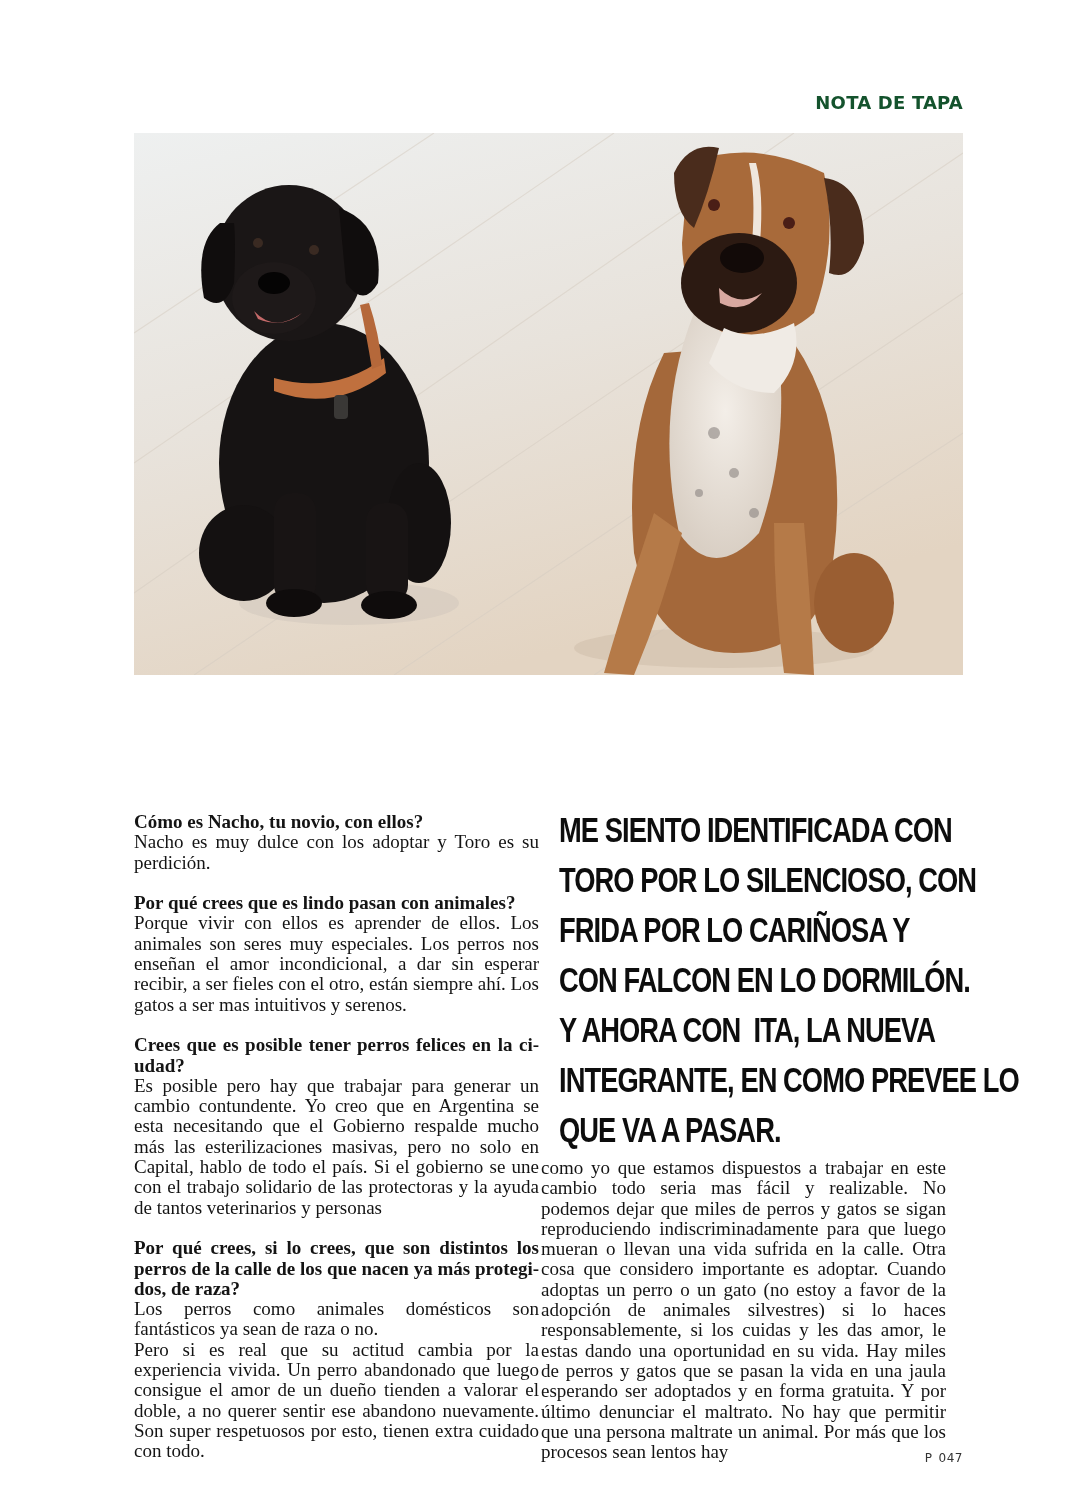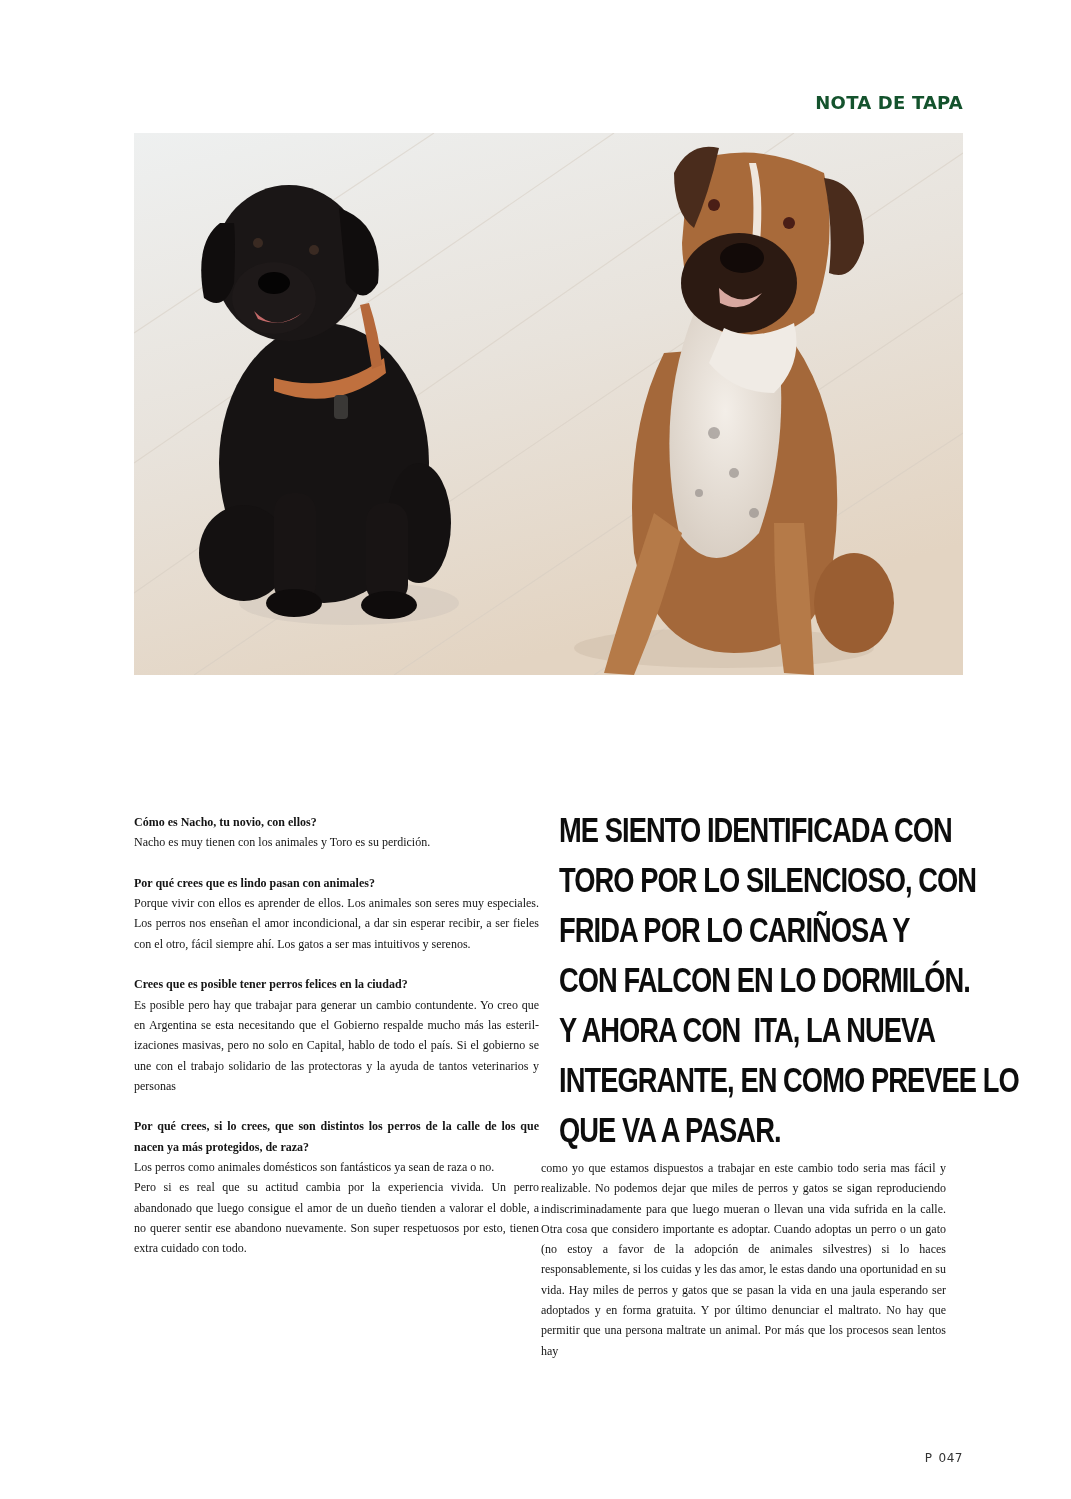--- a/index.html
+++ b/index.html
@@ -13,21 +13,21 @@
     }
 
     .photo {
       position: absolute; left: 134px; top: 133px; width: 829px; height: 542px;
       overflow: hidden; background: #e9e4de;
     }
     .photo svg { display: block; width: 100%; height: 100%; }
 
     .col {
       position: absolute; top: 812px; width: 405px;
-      font-size: 12px; line-height: 20.3px; text-align: justify;
+      font-size: 19px; line-height: 20.3px; text-align: justify;
       hyphens: manual;
     }
     .col-left { left: 134px; }
     .col-right { left: 541px; top: 1158px; width: 405px; }
 
     .qa { margin-bottom: 20.3px; }
     .q { font-weight: bold; display: block; }
     .a { display: block; }
     .a + .a { }
 
@@ -138,25 +138,25 @@
       <circle cx="655" cy="90" r="6" fill="#4a1e16"></circle>
 
       <path d="M590 195 Q620 210 660 190 Q670 230 640 260 Q600 260 575 230 Z" fill="#f0ebe5"></path>
     </g>
   </svg>
 </div>
 
 <div class="col col-left">
   <div class="qa">
     <span class="q">Cómo es Nacho, tu novio, con ellos?</span>
-    <span class="a">Nacho es muy tienen con los animales y Toro es su per­dición.</span>
+    <span class="a">Nacho es muy dulce con los adoptar y Toro es su per­dición.</span>
   </div>
   <div class="qa">
     <span class="q">Por qué crees que es lindo pasan con animales?</span>
-    <span class="a">Porque vivir con ellos es aprender de ellos. Los animales son seres muy especiales. Los perros nos enseñan el amor incondicional, a dar sin esperar recibir, a ser fieles con el otro, fácil siempre ahí. Los gatos a ser mas intuitivos y serenos.</span>
+    <span class="a">Porque vivir con ellos es aprender de ellos. Los animales son seres muy especiales. Los perros nos enseñan el amor incondicional, a dar sin esperar recibir, a ser fieles con el otro, están siempre ahí. Los gatos a ser mas intuitivos y serenos.</span>
   </div>
   <div class="qa">
     <span class="q">Crees que es posible tener perros felices en la ci­udad?</span>
     <span class="a">Es posible pero hay que trabajar para generar un cambio contundente. Yo creo que en Argentina se esta necesitan­do que el Gobierno respalde mucho más las esteril­izaciones masivas, pero no solo en Capital, hablo de todo el país. Si el gobierno se une con el trabajo solidario de las protectoras y la ayuda de tantos veterinarios y personas</span>
   </div>
   <div class="qa">
     <span class="q">Por qué crees, si lo crees, que son distintos los perros de la calle de los que nacen ya más protegi­dos, de raza?</span>
     <span class="a">Los perros como animales domésticos son fantásticos ya sean de raza o no.</span>
     <span class="a">Pero si es real que su actitud cambia por la experiencia vivida. Un perro abandonado que luego consigue el amor de un dueño tienden a valorar el doble, a no querer sen­tir ese abandono nuevamente. Son super respetuosos por esto, tienen extra cuidado con todo.</span>
   </div>

